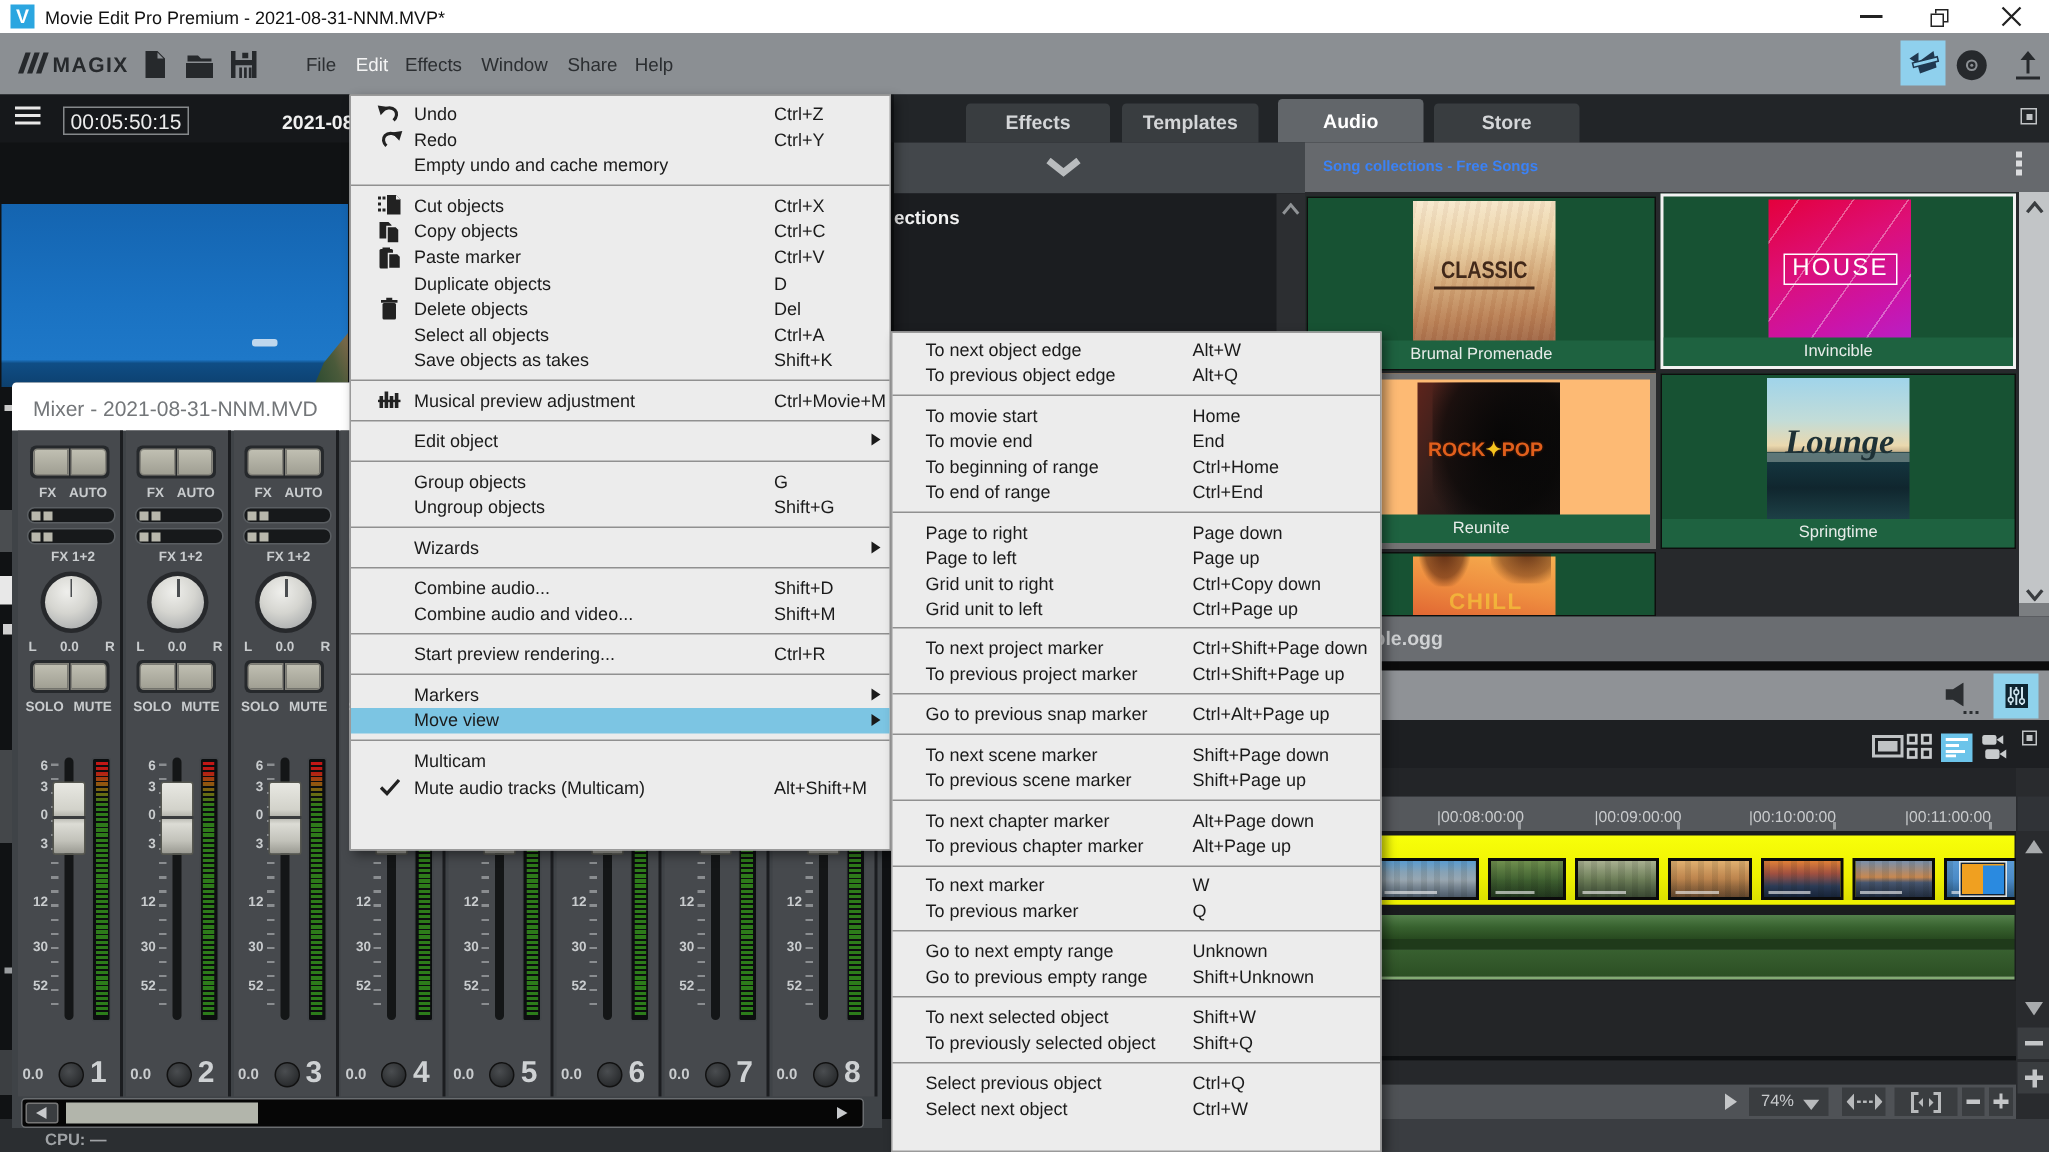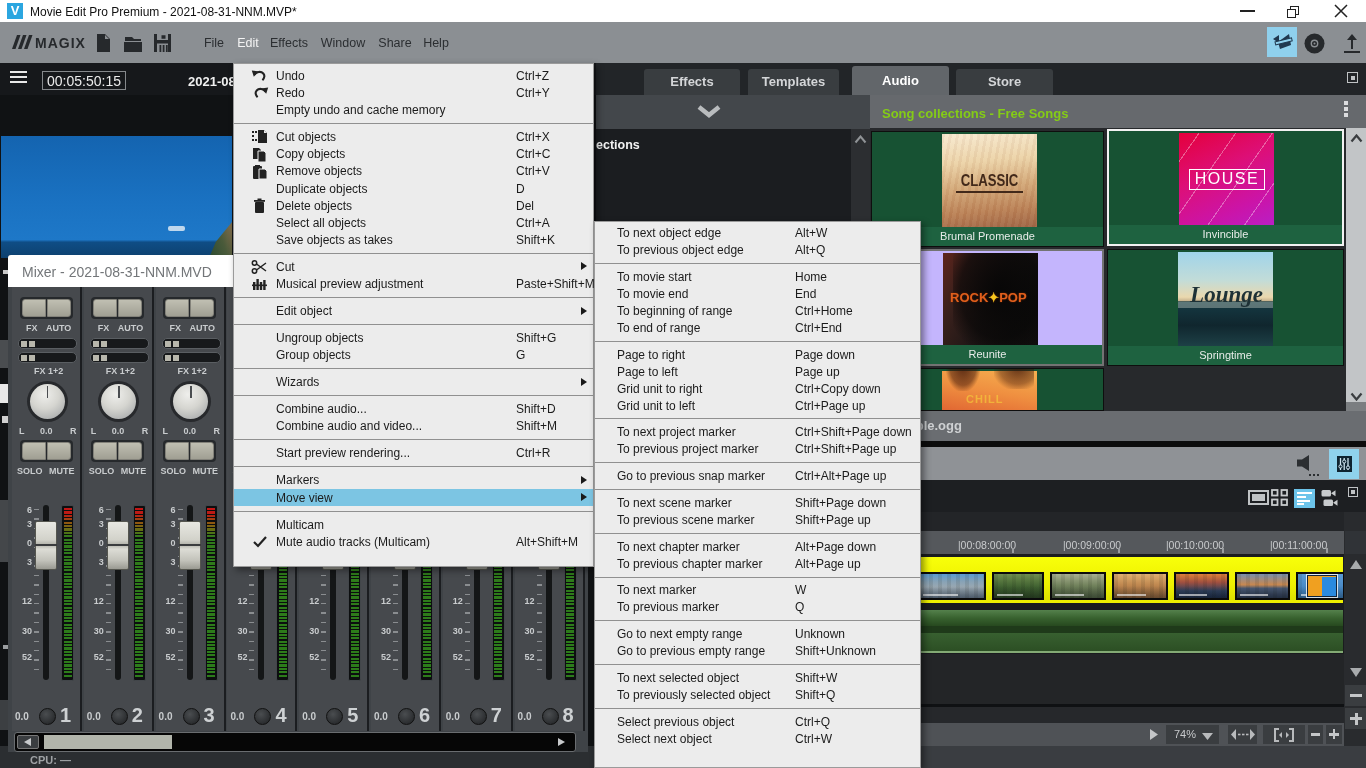--- a/index.html
+++ b/index.html
@@ -85,57 +85,57 @@
 <svg class="a" style="left:697px;top:105px" width="24" height="14" viewBox="0 0 24 14">
     <path d="M2 2 L12 10 L22 2" stroke="#b9bcbe" stroke-width="4.5" fill="none"></path>
   </svg>
 <div class="a" style="left:596px;top:129px;width:274px;height:92px;background:#1b1d20"></div>
 <div class="a" style="left:596px;top:138px;color:#f2f2f2;font-size:12.5px;font-weight:bold">ections</div>
 <div class="a" style="left:851px;top:129px;width:19px;height:92px;background:#2c2e31"></div>
 <svg class="a" style="left:854px;top:135px" width="13" height="9">
     <path d="M1.5 7.5 L6.5 1.5 L11.5 7.5" stroke="#909396" stroke-width="2" fill="none"></path>
   </svg>
 <div class="a" style="left:870px;top:95px;width:496px;height:33px;background:#66696d"></div>
-<div class="a" style="left:882px;top:106px;color:#84cc16;font-size:13px;font-weight:bold">Song collections - Free Songs</div>
+<div class="a" style="left:882px;top:106px;color:#3b82f6;font-size:10px;font-weight:bold">Song collections - Free Songs</div>
 <div class="a" style="left:1344px;top:101px;width:3.5px;height:3.5px;background:#dcdddf;box-shadow:0 6px 0 #dcdddf,0 12px 0 #dcdddf"></div>
 <div class="a" style="left:870px;top:128px;width:496px;height:283px;background:#27292c"></div>
 <div class="a" style="left:871px;top:131px;width:233px;height:116px;border:1px solid #0e0e0e;background:#175233;overflow:hidden">
     <div class="a" style="left:70px;top:2px;width:95px;height:94px;background:linear-gradient(175deg,#f7ead1 0%,#ecd3a8 30%,#d3a878 55%,#b97f54 80%,#9c6243 100%)">
 <div class="a" style="left:0;top:0;width:100%;height:100%;background:repeating-linear-gradient(100deg,rgba(150,90,60,.07) 0 3px,rgba(255,244,216,.06) 3px 7px)"></div>
 <div class="a" style="left:0;top:38px;width:100%;text-align:center;font-size:16px;font-weight:bold;letter-spacing:0;color:#42291a;transform:scaleX(.82)">CLASSIC</div>
 <div class="a" style="left:14px;top:57px;width:67px;height:2px;background:#42291a"></div>
     </div>
     <div class="a" style="left:0;bottom:0;width:100%;height:19px;background:#1e6240;color:#e8ece9;font-size:11px;text-align:center;line-height:19px">Brumal Promenade</div>
   </div>
 <div class="a" style="left:1107px;top:129px;width:237px;height:117px;border:2px solid #f2f2f2;background:#175233;overflow:hidden">
     <div class="a" style="left:70px;top:2px;width:95px;height:94px;background:linear-gradient(155deg,#e4003c 0%,#dd0f77 40%,#cb14a8 75%,#b81fc6 100%)">
 <div class="a" style="left:0;top:0;width:100%;height:100%;background:repeating-linear-gradient(125deg,transparent 0 16px,rgba(255,255,255,.35) 16px 17px,transparent 17px 30px)"></div>
 <div class="a" style="left:10px;top:36px;width:76px;height:21px;border:1.5px solid #fff;color:#fff;font-size:16px;text-align:center;line-height:18px;letter-spacing:1.5px">HOUSE</div>
     </div>
     <div class="a" style="left:0;bottom:0;width:100%;height:19px;background:#1e6240;color:#e8ece9;font-size:11px;text-align:center;line-height:19px">Invincible</div>
   </div>
-<div class="a" style="left:871px;top:249px;width:233px;height:117px;border:2px solid #737373;background:#c4b5fd;overflow:hidden">
+<div class="a" style="left:871px;top:249px;width:233px;height:117px;border:4px solid #737373;background:#fdba74;overflow:hidden">
     <div class="a" style="left:70px;top:2px;width:95px;height:94px;background:linear-gradient(115deg,#5e241c 0%,#38201c 25%,#201716 50%,#141110 75%,#0e0c0c 100%)">
 <div class="a" style="left:10px;top:0;width:85px;height:94px;background:radial-gradient(ellipse at 55% 40%,rgba(5,5,5,.9) 0%,rgba(5,5,5,.6) 60%,transparent 85%)"></div>
 <div class="a" style="left:7px;top:37px;font-size:13px;font-weight:bold;color:#e05f1c;text-shadow:0 0 2px #6a2406">ROCK<span style="color:#f6c51e">✦</span>POP</div>
     </div>
     <div class="a" style="left:0;bottom:0;width:100%;height:19px;background:#1e6240;color:#e8ece9;font-size:11px;text-align:center;line-height:19px">Reunite</div>
   </div>
 <div class="a" style="left:1107px;top:249px;width:237px;height:117px;border:1px solid #0e0e0e;background:#175233;overflow:hidden">
     <div class="a" style="left:70px;top:2px;width:95px;height:94px;background:linear-gradient(180deg,#a0d4ea 0%,#c2dcd8 30%,#ead8ae 48%,#c9b48e 52%,#153a44 53%,#10262e 78%,#1d4046 100%)">
 <div class="a" style="left:0;top:50px;width:100%;height:6px;background:rgba(230,235,220,.35)"></div>
 <div class="a" style="left:6px;top:30px;width:85px;text-align:center;font-family:'Liberation Serif',serif;font-style:italic;font-weight:bold;font-size:23px;color:#1e3136">Lounge</div>
     </div>
     <div class="a" style="left:0;bottom:0;width:100%;height:19px;background:#1e6240;color:#e8ece9;font-size:11px;text-align:center;line-height:19px">Springtime</div>
   </div>
 <div class="a" style="left:871px;top:368px;width:233px;height:43px;border:1px solid #0e0e0e;background:#175233;overflow:hidden">
     <div class="a" style="left:70px;top:2px;width:95px;height:41px;background:linear-gradient(190deg,#f6b050 0%,#ef8f40 50%,#e06432 100%)">
       <div class="a" style="left:4px;top:-6px;width:34px;height:26px;background:radial-gradient(ellipse at 50% 0%,rgba(60,18,8,.85) 0%,rgba(60,18,8,.5) 55%,transparent 75%)"></div>
       <div class="a" style="left:52px;top:-4px;width:40px;height:22px;background:radial-gradient(ellipse at 60% 0%,rgba(60,18,8,.8) 0%,rgba(60,18,8,.4) 55%,transparent 78%)"></div>
-      <div class="a" style="left:24px;top:22px;font-size:11px;font-weight:bold;color:rgba(248,218,58,.55);letter-spacing:1px">CHILL</div>
+      <div class="a" style="left:24px;top:22px;font-size:15px;font-weight:bold;color:rgba(248,218,58,.55);letter-spacing:1px">CHILL</div>
     </div>
   </div>
 <div class="a" style="left:1346px;top:128px;width:20px;height:274px;background:#c2c5c7"></div>
 <div class="a" style="left:1346px;top:402px;width:20px;height:9px;background:#7b7e81"></div>
 
 <svg class="a" style="left:1350px;top:134px" width="13" height="9">
     <path d="M1.5 7.5 L6.5 1.5 L11.5 7.5" stroke="#3a3d40" stroke-width="2.2" fill="none"></path>
   </svg>
 <svg class="a" style="left:1350px;top:392px" width="13" height="9">
     <path d="M1.5 1.5 L6.5 7.5 L11.5 1.5" stroke="#3a3d40" stroke-width="2.2" fill="none"></path>
@@ -656,21 +656,21 @@
       <span class="sc">Ctrl+C</span>
     </div>
     <div class="mi">
       <span class="ico"><svg viewBox="0 0 18 16">
           <g fill="#222">
             <rect x="2" y="2" width="9" height="13" rx="1"></rect>
             <path d="M4 1 h5 v3 h-5 z"></path>
             <path d="M8 5 h6 l2 2 v8 h-8 z" stroke="#ececec" stroke-width="1"></path>
           </g>
         </svg></span>
-      <span class="txt">Remove objects</span>
+      <span class="txt">Paste marker</span>
       <span class="sc">Ctrl+V</span>
     </div>
     <div class="mi">
       <span class="txt">Duplicate objects</span>
       <span class="sc">D</span>
     </div>
     <div class="mi">
       <span class="ico"><svg viewBox="0 0 18 16">
           <g fill="#222">
             <rect x="4" y="4" width="9" height="11" rx="1"></rect>
@@ -683,57 +683,46 @@
     </div>
     <div class="mi">
       <span class="txt">Select all objects</span>
       <span class="sc">Ctrl+A</span>
     </div>
     <div class="mi">
       <span class="txt">Save objects as takes</span>
       <span class="sc">Shift+K</span>
     </div>
     <div class="sep"></div>
-    <div class="mi">
-      <span class="ico"><svg viewBox="0 0 18 16">
-          <g stroke="#222" stroke-width="1.5" fill="none">
-            <circle cx="3.5" cy="4" r="2.2"></circle>
-            <circle cx="3.5" cy="12" r="2.2"></circle>
-            <path d="M5.5 5 L15 12 M5.5 11 L15 4"></path>
-          </g>
-        </svg></span>
-      <span class="txt">Cut</span>
-      <span class="arr"></span>
-    </div>
     <div class="mi">
       <span class="ico"><svg viewBox="0 0 18 16">
           <g fill="#222">
             <rect x="2" y="5" width="2.4" height="8"></rect>
             <rect x="5.4" y="2" width="2.4" height="11"></rect>
             <rect x="8.8" y="5" width="2.4" height="8"></rect>
             <rect x="12.2" y="3" width="2.4" height="10"></rect>
             <rect x="1" y="7.5" width="15" height="1.6"></rect>
           </g>
         </svg></span>
       <span class="txt">Musical preview adjustment</span>
-      <span class="sc">Paste+Shift+M</span>
+      <span class="sc">Ctrl+Movie+M</span>
     </div>
     <div class="sep"></div>
     <div class="mi">
       <span class="txt">Edit object</span>
       <span class="arr"></span>
     </div>
     <div class="sep"></div>
     <div class="mi">
+      <span class="txt">Group objects</span>
+      <span class="sc">G</span>
+    </div>
+    <div class="mi">
       <span class="txt">Ungroup objects</span>
       <span class="sc">Shift+G</span>
-    </div>
-    <div class="mi">
-      <span class="txt">Group objects</span>
-      <span class="sc">G</span>
     </div>
     <div class="sep"></div>
     <div class="mi">
       <span class="txt">Wizards</span>
       <span class="arr"></span>
     </div>
     <div class="sep"></div>
     <div class="mi">
       <span class="txt">Combine audio...</span>
       <span class="sc">Shift+D</span>

